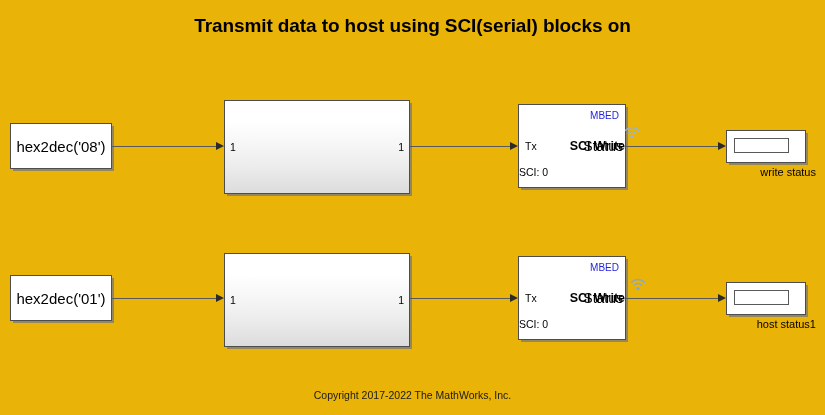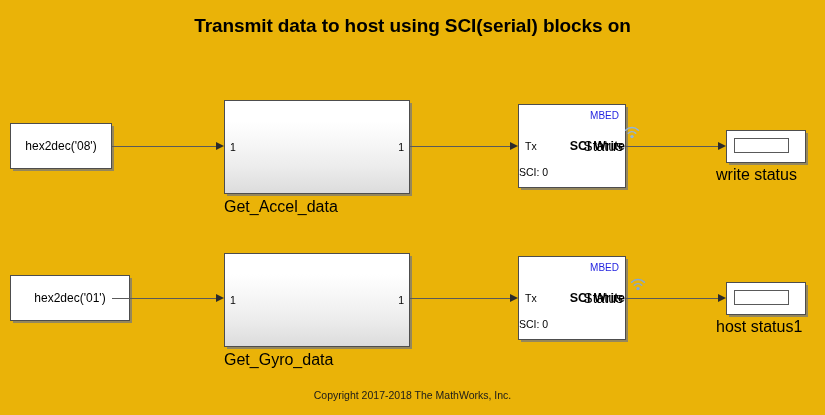--- a/index.html
+++ b/index.html
@@ -55,21 +55,21 @@
     box-shadow: 2.5px 2.5px 0 -0.5px rgba(120,120,120,0.75);
   }
 
   
   .const-blk {
     display: flex;
     align-items: center;
     justify-content: center;
   }
   .const-label {
-    font-size: 12px;
+    font-size: 15px;
     color: #000;
     white-space: nowrap;
   }
 
   
   .subsys {
     background: linear-gradient(to bottom,
         #ffffff 0%,
         #ffffff 22%,
         #f7f7f7 45%,
@@ -80,22 +80,22 @@
     position: absolute;
     font-size: 10.5px;
     color: #000;
   }
   .port-num.in  { left: 5px;  top: 50%; transform: translateY(-50%); }
   .port-num.out { right: 5px; top: 50%; transform: translateY(-50%); }
 
   
   .caption {
     position: absolute;
-    text-align: left;
-    font-size: 16px;
+    text-align: right;
+    font-size: 11px;
     color: #000;
     white-space: nowrap;
   }
 
   
   .sci-blk { background: #ffffff; }
   .sci-mbed {
     position: absolute;
     right: 6px;
     top: 5px;
@@ -189,21 +189,20 @@
     <span class="const-label">hex2dec('08')</span>
   </div>
 
   <div class="wire" style="left:112px; top:146px; width:104px;"></div>
   <div class="arrow" style="left:216px; top:146px;"></div>
 
   <div class="blk subsys" style="left:224px; top:100px; width:186px; height:94px;">
     <span class="port-num in">1</span>
     <span class="port-num out">1</span>
   </div>
-  <div class="caption" style="left:224px; top:198px; width:186px;">Get_Accel_data</div>
 
   <div class="wire" style="left:410px; top:146px; width:100px;"></div>
   <div class="arrow" style="left:510px; top:146px;"></div>
 
   <div class="blk sci-blk" style="left:518px; top:104px; width:108px; height:84px;">
     <span class="sci-mbed">MBED</span>
     <span class="sci-tx">Tx</span>
     <span class="sci-name">SCI Write</span>
     <span class="sci-status">Status</span>
     <span class="sci-port">SCI: 0</span>
@@ -216,32 +215,31 @@
   </svg>
 
   <div class="wire" style="left:626px; top:146px; width:92px;"></div>
   <div class="arrow" style="left:718px; top:146px;"></div>
 
   <div class="blk" style="left:726px; top:130px; width:80px; height:33px;">
     <div class="disp-inner"></div>
   </div>
   <div class="caption" style="left:716px; top:166px; width:100px;">write status</div>
 
-  <div class="blk const-blk" style="left:10px; top:275px; width:120px; height:46px;text-align:center;">
+  <div class="blk const-blk" style="left:10px; top:275px; width:102px; height:46px;text-align:center;">
     <span class="const-label">hex2dec('01')</span>
   </div>
 
   <div class="wire" style="left:112px; top:298px; width:104px;"></div>
   <div class="arrow" style="left:216px; top:298px;"></div>
 
   <div class="blk subsys" style="left:224px; top:253px; width:186px; height:94px;">
     <span class="port-num in">1</span>
     <span class="port-num out">1</span>
   </div>
-  <div class="caption" style="left:224px; top:351px; width:186px;">Get_Gyro_data</div>
 
   <div class="wire" style="left:410px; top:298px; width:100px;"></div>
   <div class="arrow" style="left:510px; top:298px;"></div>
 
   <div class="blk sci-blk" style="left:518px; top:256px; width:108px; height:84px;">
     <span class="sci-mbed">MBED</span>
     <span class="sci-tx">Tx</span>
     <span class="sci-name">SCI Write</span>
     <span class="sci-status">Status</span>
     <span class="sci-port">SCI: 0</span>
@@ -254,15 +252,15 @@
   </svg>
 
   <div class="wire" style="left:626px; top:298px; width:92px;"></div>
   <div class="arrow" style="left:718px; top:298px;"></div>
 
   <div class="blk" style="left:726px; top:282px; width:80px; height:33px;">
     <div class="disp-inner"></div>
   </div>
   <div class="caption" style="left:716px; top:318px; width:100px;">host status1</div>
 
-  <div class="copyright">Copyright 2017-2018 The MathWorks, Inc.</div>
+  <div class="copyright">Copyright 2017-2022 The MathWorks, Inc.</div>
 
 </div>
 
 </body></html>

